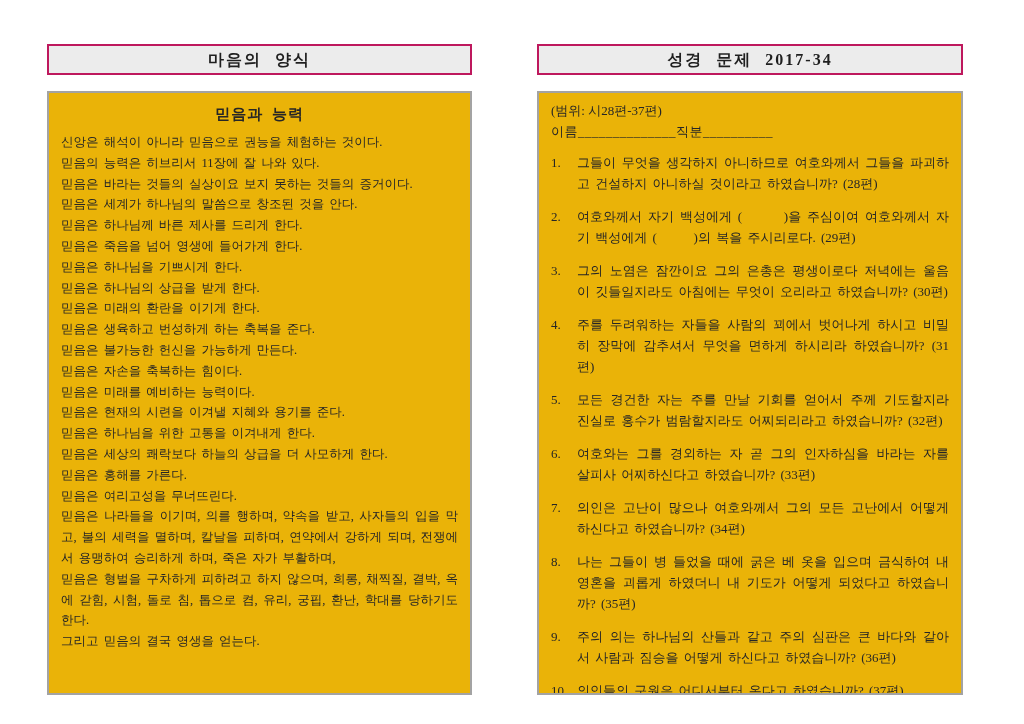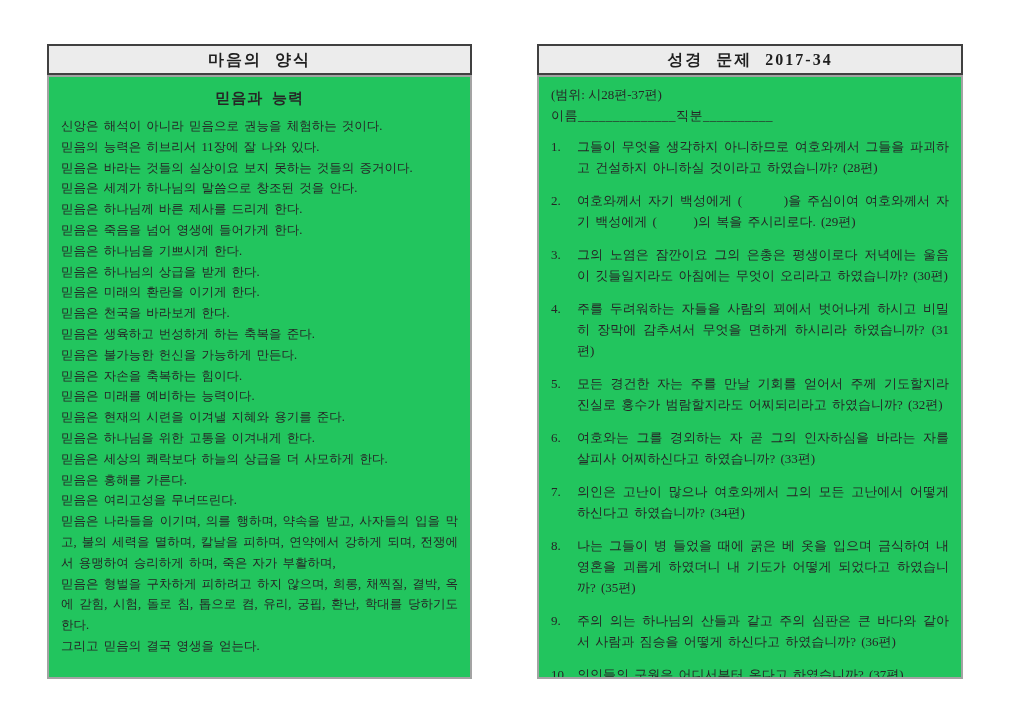--- a/index.html
+++ b/index.html
@@ -18,38 +18,38 @@
   .page {
     position: absolute;
     top: 44px;
   }
   .page-left  { left: 47px;  width: 425px; }
   .page-right { left: 537px; width: 426px; }
 
   .page-header {
     box-sizing: border-box;
     height: 31px;
-    border: 2px solid #404040;
+    border: 2px solid #be185d;
     background: #ececec;
     text-align: center;
     font-weight: bold;
     font-size: 16px;
     line-height: 27px;
     letter-spacing: 2px;
     word-spacing: 7px;
     color: #1f1f1f;
   }
   .page-body {
     box-sizing: border-box;
-    margin-top: 0;
+    margin-top: 16px;
     border: 2px solid #a3a3a3;
     height: 604px;
     padding: 6px 12px 4px 12px;
     overflow: hidden;
-    background: #22c55e;
+    background: #eab308;
   }
 
   
   .subtitle {
     margin: 6px 0 8px 0;
     text-align: center;
     font-size: 15px;
     font-weight: bold;
     letter-spacing: 1px;
     word-spacing: 4px;
@@ -105,21 +105,20 @@
     <div>
         <p class="bodyline">신앙은 해석이 아니라 믿음으로 권능을 체험하는 것이다.</p>
         <p class="bodyline">믿음의 능력은 히브리서 11장에 잘 나와 있다.</p>
         <p class="bodyline">믿음은 바라는 것들의 실상이요 보지 못하는 것들의 증거이다.</p>
         <p class="bodyline">믿음은 세계가 하나님의 말씀으로 창조된 것을 안다.</p>
         <p class="bodyline">믿음은 하나님께 바른 제사를 드리게 한다.</p>
         <p class="bodyline">믿음은 죽음을 넘어 영생에 들어가게 한다.</p>
         <p class="bodyline">믿음은 하나님을 기쁘시게 한다.</p>
         <p class="bodyline">믿음은 하나님의 상급을 받게 한다.</p>
         <p class="bodyline">믿음은 미래의 환란을 이기게 한다.</p>
-        <p class="bodyline">믿음은 천국을 바라보게 한다.</p>
         <p class="bodyline">믿음은 생육하고 번성하게 하는 축복을 준다.</p>
         <p class="bodyline">믿음은 불가능한 헌신을 가능하게 만든다.</p>
         <p class="bodyline">믿음은 자손을 축복하는 힘이다.</p>
         <p class="bodyline">믿음은 미래를 예비하는 능력이다.</p>
         <p class="bodyline">믿음은 현재의 시련을 이겨낼 지혜와 용기를 준다.</p>
         <p class="bodyline">믿음은 하나님을 위한 고통을 이겨내게 한다.</p>
         <p class="bodyline">믿음은 세상의 쾌락보다 하늘의 상급을 더 사모하게 한다.</p>
         <p class="bodyline">믿음은 홍해를 가른다.</p>
         <p class="bodyline">믿음은 여리고성을 무너뜨린다.</p>
         <p class="bodyline">믿음은 나라들을 이기며, 의를 행하며, 약속을 받고, 사자들의 입을 막고, 불의 세력을 멸하며, 칼날을 피하며, 연약에서 강하게 되며, 전쟁에서 용맹하여 승리하게 하며, 죽은 자가 부활하며,</p>

